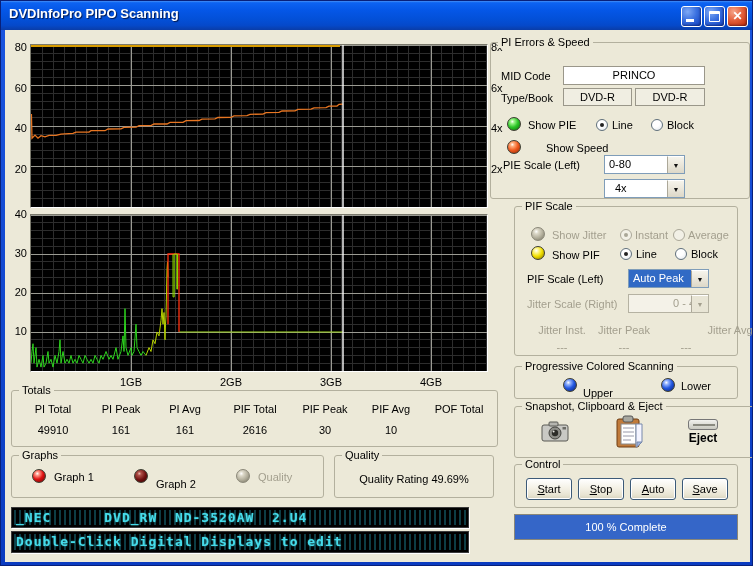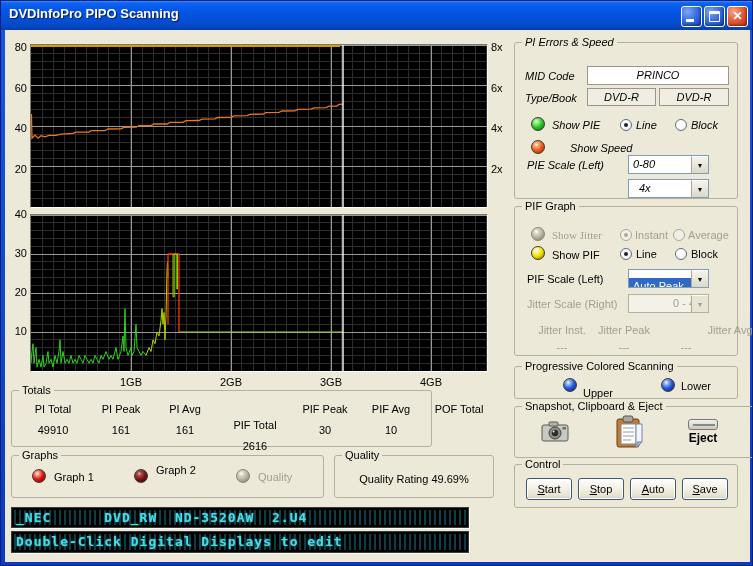--- a/index.html
+++ b/index.html
@@ -60,21 +60,21 @@
   .radio { position:absolute; width:12px; height:12px; border-radius:50%;
     border:1px solid #60707c; background:radial-gradient(circle at 35% 30%,#fff 40%,#dfe5ea 100%); }
   .radio.checked::after { content:""; position:absolute; left:3px; top:3px; width:4px; height:4px; border-radius:50%; background:#222; }
   .radio.dis { border-color:#aaa798; background:#f2f0e6; }
   .radio.dis.checked::after { background:#aaa798; }
   
   .field { position:absolute; border:1px solid #9a978a; background:#fff; text-align:center; font-size:11px; line-height:17px; }
   .field.beige { background:#f0eee2; }
   .combo { position:absolute; height:19px; border:1px solid #7f9db9; background:#fff; display:flex; }
   .combo .ctext { flex:1; font-size:11px; line-height:17px; padding-left:4px; overflow:hidden; white-space:nowrap; }
-  .combo .ctext.sel { background:#316ac5; color:#fff;margin-top:8px; }
+  .combo .ctext.sel { background:#316ac5; color:#fff; }
   .combo .cbtn { width:17px; border-left:1px solid #aca899; background:linear-gradient(180deg,#f6f4ec,#ddd8c8);
     border-top:1px solid #fff; display:flex; align-items:center; justify-content:center; font-size:7px; color:#111; }
   .combo.dis { border-color:#b5b2a2; background:#f4f2e8; }
   .combo.dis .ctext { color:#a39f8e;padding-left:44px; }
   .combo.dis .cbtn { color:#a39f8e; background:#e8e5d5; }
   
   .xp-btn { position:absolute; width:46px; height:22px; border:1px solid #3c5a78; border-radius:3px;
     background:linear-gradient(180deg,#ffffff,#f4f1e6 45%,#e8e4d2 80%,#d6d2bd 100%);
     font-size:11px; font-family:"Liberation Sans",sans-serif; text-align:center; line-height:20px;
     box-shadow:inset 0 0 0 1px #fff; }
@@ -289,35 +289,35 @@
         <polyline points="148.5,117.0 312.0,117.0" fill="none" stroke="#9cd41c" stroke-width="1"></polyline>
         <line x1="312" y1="0" x2="312" y2="156" stroke="#ffffff" stroke-width="1.4"></line>
       </svg>
   </div>
 
   <span class="xlab" style="left:110px; top:375px;">1GB</span>
   <span class="xlab" style="left:210px; top:375px;">2GB</span>
   <span class="xlab" style="left:310px; top:375px;">3GB</span>
   <span class="xlab" style="left:410px; top:375px;">4GB</span>
 
-  <div class="gbox" style="left:10px; top:389px; width:421px; height:57px;">
+  <div class="gbox" style="left:10px; top:389px; width:487px; height:57px;">
     <span class="gtitle">Totals</span>
     <div class="totcol" style="left:8px;   top:12px; width:66px;">
         <div>PI Total</div>
         <div class="v">49910</div>
       </div>
     <div class="totcol" style="left:76px;  top:12px; width:66px;">
         <div>PI Peak</div>
         <div class="v">161</div>
       </div>
     <div class="totcol" style="left:142px; top:12px; width:62px;">
         <div>PI Avg</div>
         <div class="v">161</div>
       </div>
-    <div class="totcol" style="left:208px; top:28px; width:70px;">
+    <div class="totcol" style="left:208px; top:12px; width:70px;">
         <div>PIF Total</div>
         <div class="v">2616</div>
       </div>
     <div class="totcol" style="left:280px; top:12px; width:66px;">
         <div>PIF Peak</div>
         <div class="v">30</div>
       </div>
     <div class="totcol" style="left:348px; top:12px; width:62px;">
         <div>PIF Avg</div>
         <div class="v">10</div>
@@ -326,40 +326,40 @@
         <div>POF Total</div>
         <div class="v"></div>
       </div>
   </div>
 
   <div class="gbox" style="left:10px; top:454px; width:313px; height:43px;">
     <span class="gtitle">Graphs</span>
     <span class="led led-red" style="left:20px; top:13px;"></span>
     <span class="lab" style="left:42px; top:15px;">Graph 1</span>
     <span class="led led-darkred" style="left:122px; top:13px;"></span>
-    <span class="lab" style="left:144px; top:8px;">Graph 2</span>
+    <span class="lab" style="left:144px; top:22px;">Graph 2</span>
     <span class="led led-gray" style="left:224px; top:13px;"></span>
     <span class="lab dis" style="left:246px; top:15px;">Quality</span>
   </div>
 
   <div class="gbox" style="left:333px; top:454px; width:160px; height:43px;">
     <span class="gtitle">Quality</span>
     <div class="qtext">Quality Rating 49.69%</div>
   </div>
 
   <div class="lcd" style="left:10px; top:506px; width:458px; height:21px;text-align:right;">
     <div class="stripes"></div>
     <span class="lcdtext">_NEC      DVD_RW  ND-3520AW  2.U4</span>
   </div>
   <div class="lcd" style="left:10px; top:530px; width:458px; height:22px;">
     <div class="stripes"></div>
     <span class="lcdtext">Double-Click Digital Displays to edit</span>
   </div>
 
-  <div class="gbox" style="left:513px; top:41px; width:224px; height:157px;font-style:italic;">
+  <div class="gbox" style="left:489px; top:41px; width:260px; height:157px;">
     <span class="gtitle">PI Errors &amp; Speed</span>
     <span class="lab" style="left:10px; top:27px;">MID Code</span>
     <div class="field" style="left:72px; top:23px; width:142px; height:19px;">PRINCO</div>
     <span class="lab" style="left:10px; top:49px;">Type/Book</span>
     <div class="field beige" style="left:72px; top:45px; width:69px; height:18px;">DVD-R</div>
     <div class="field beige" style="left:144px; top:45px; width:70px; height:18px;">DVD-R</div>
     <span class="led led-green" style="left:16px; top:74px;"></span>
     <span class="lab" style="left:37px; top:76px;">Show PIE</span>
     <span class="radio checked" style="left:105px; top:76px;"></span>
     <span class="lab" style="left:121px; top:76px;">Line</span>
@@ -372,23 +372,23 @@
       <span class="ctext">0-80</span>
       <span class="cbtn">▼</span>
     </div>
     <div class="combo" style="left:113px; top:136px; width:81px;">
       <span class="ctext" style="padding-left:10px;">4x</span>
       <span class="cbtn">▼</span>
     </div>
   </div>
 
   <div class="gbox" style="left:513px; top:205px; width:224px; height:150px;">
-    <span class="gtitle">PIF Graph</span>
+    <span class="gtitle">PIF Scale</span>
     <span class="led led-gray" style="left:16px; top:20px;"></span>
-    <span class="lab dis" style="left:37px; top:22px;font-family:Liberation Serif, serif;">Show Jitter</span>
+    <span class="lab dis" style="left:37px; top:22px;">Show Jitter</span>
     <span class="radio dis checked" style="left:105px; top:22px;"></span>
     <span class="lab dis" style="left:120px; top:22px;">Instant</span>
     <span class="radio dis" style="left:158px; top:22px;"></span>
     <span class="lab dis" style="left:173px; top:22px;">Average</span>
     <span class="led led-yellow" style="left:16px; top:39px;"></span>
     <span class="lab" style="left:37px; top:42px;">Show PIF</span>
     <span class="radio checked" style="left:105px; top:41px;"></span>
     <span class="lab" style="left:121px; top:41px;">Line</span>
     <span class="radio" style="left:160px; top:41px;"></span>
     <span class="lab" style="left:176px; top:41px;">Block</span>
@@ -447,14 +447,17 @@
 
   <div class="gbox" style="left:513px; top:463px; width:224px; height:44px;">
     <span class="gtitle">Control</span>
     <button class="xp-btn" style="left:11px;">Start</button>
     <button class="xp-btn" style="left:63px;">Stop</button>
     <button class="xp-btn" style="left:115px;">Auto</button>
     <button class="xp-btn" style="left:167px;">Save</button>
   </div>
   <style>.gbox .xp-btn { top:13px; }</style>
 
+  <div class="progress" style="left:513px; top:513px; width:224px; height:26px; line-height:24px;">
+    <span>100 % Complete</span>
+  </div>
 
 </div>
 
 </body></html>

